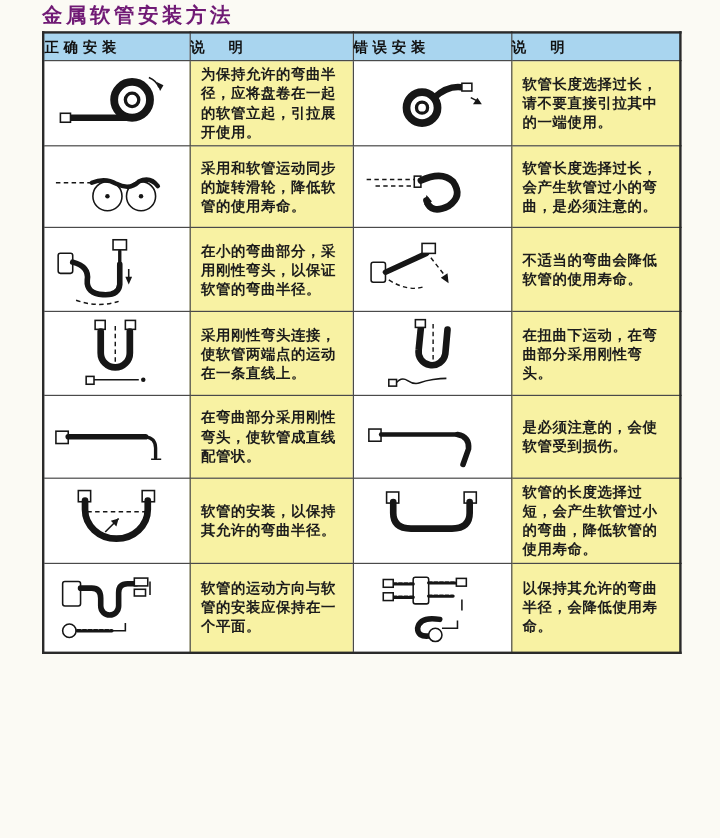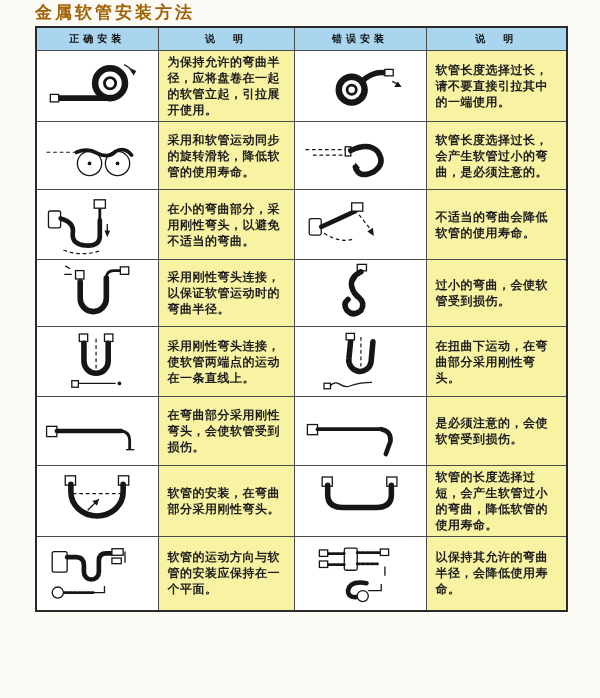--- a/index.html
+++ b/index.html
@@ -4,32 +4,32 @@
 <style>
   html,body{margin:0;padding:0;}
   body{
     width:600px;height:698px;position:relative;
     background:#fbfaf4;
     font-family:"DejaVu Sans","Liberation Sans",sans-serif;
   }
   .page-title{
     position:absolute;left:35px;top:1px;
     font-family:"DejaVu Serif","Liberation Serif",serif;
-    font-size:17px;font-weight:bold;letter-spacing:3px;color:#a16207;
+    font-size:17px;font-weight:bold;letter-spacing:3px;color:#701a75;
   }
   table.install-table{
     position:absolute;left:35px;top:26px;width:531px;
     border-collapse:collapse;table-layout:fixed;
     border:2px solid #2a2a2a;
   }
   th,td{border:1px solid #4a4a4a;padding:0;vertical-align:middle;}
   th{
     background:#a9d5ef;height:22px;
-    font-size:10px;font-weight:bold;color:#111;letter-spacing:4px;
-    text-align:center;
+    font-size:12px;font-weight:bold;color:#111;letter-spacing:4px;
+    text-align:left;
   }
   td.desc{
     background:#f8f2a3;
     font-size:12px;font-weight:bold;line-height:16px;color:#1c1c1c;
     letter-spacing:0.5px;padding:3px 7px 3px 9px;text-align:left;
   }
   td.img{background:#ffffff;text-align:center;}
   td.img svg{display:block;margin:0 auto;}
   svg .hose{stroke:#161616;fill:none;stroke-linecap:round;}
   svg .thin{stroke:#161616;fill:none;stroke-width:1.4;}
@@ -111,53 +111,33 @@
       <svg width="112" height="64" viewBox="0 0 120 66">
         <rect class="fit" x="8" y="18" width="13" height="18" rx="2"></rect>
         <path class="hose" d="M21,26 Q36,30 34,42 Q33,54 48,55 Q62,56 63,46 V28" stroke-width="5"></path>
         <path class="hose" d="M63,28 V16" stroke-width="3"></path>
         <rect class="fit" x="57" y="6" width="12" height="9"></rect>
         <path class="dash" d="M24,60 Q44,67 62,61"></path>
         <path class="thin" d="M71,32 v10"></path>
             <polygon class="dot" points="71,46 68,39 74,39"></polygon>
       </svg>
     </td>
-    <td class="desc">在小的弯曲部分，采用刚性弯头，以避免不适当的弯曲。</td>
+    <td class="desc">在小的弯曲部分，采用刚性弯头，以保证软管的弯曲半径。</td>
     <td class="img">
       <svg width="120" height="64" viewBox="0 0 130 66">
         <rect class="fit" x="10" y="26" width="13" height="18" rx="2"></rect>
         <path class="hose" d="M23,35 L60,18" stroke-width="5"></path>
         <rect class="fit" x="56" y="9" width="12" height="9"></rect>
         <path class="dash" d="M64,22 L79,41 M26,42 Q44,53 58,48"></path>
         <polygon class="dot" points="80,45 73,40 79,36"></polygon>
       </svg>
     </td>
     <td class="desc">不适当的弯曲会降低软管的使用寿命。</td>
   </tr>
 
-  <tr style="height:67px">
-    <td class="img">
-      <svg width="112" height="62" viewBox="0 0 120 64">
-        <rect class="fit" x="37" y="8" width="9" height="9"></rect>
-        <path class="thin" d="M33,12 h-8 M31,6 l-5,-3"></path>
-        <path class="hose" d="M42,20 V38 A14,14 0 0 0 70,38 V16" stroke-width="6"></path>
-        <path class="hose" d="M70,16 Q70,8 78,8 H87" stroke-width="3"></path>
-        <rect class="fit" x="85" y="4" width="9" height="8"></rect>
-      </svg>
-    </td>
-    <td class="desc">采用刚性弯头连接，以保证软管运动时的弯曲半径。</td>
-    <td class="img">
-      <svg width="120" height="62" viewBox="0 0 130 64">
-        <rect class="fit" x="62" y="1" width="10" height="7"></rect>
-        <path class="hose" d="M66,9 Q54,15 56,25 Q58,33 64,37 Q71,43 66,51 Q58,58 51,51 Q46,44 52,39" stroke-width="6"></path>
-        <path class="dash" d="M61,16 Q53,25 59,33"></path>
-      </svg>
-    </td>
-    <td class="desc">过小的弯曲，会使软管受到损伤。</td>
-  </tr>
 
   <tr style="height:70px">
     <td class="img">
       <svg width="112" height="64" viewBox="0 0 120 66">
         <rect class="fit" x="41" y="3" width="9" height="8"></rect>
         <rect class="fit" x="68" y="3" width="9" height="8"></rect>
         <path class="dash" d="M59,8 V46"></path>
         <path class="hose" d="M46,13 V32 A13,13 0 0 0 72,32 V13" stroke-width="6"></path>
         <rect class="fit" x="33" y="53" width="7" height="7"></rect>
         <path class="thin" d="M40,56 H80"></path>
@@ -179,21 +159,21 @@
 
   <tr style="height:69px">
     <td class="img">
       <svg width="112" height="62" viewBox="0 0 120 64">
         <rect class="fit" x="6" y="27" width="11" height="11"></rect>
         <path class="hose" d="M17,32 H86" stroke-width="5"></path>
         <path class="hose" d="M86,32 Q95,33 95,42 V51" stroke-width="3"></path>
         <path class="thin" d="M91,52 h9"></path>
       </svg>
     </td>
-    <td class="desc">在弯曲部分采用刚性弯头，会使软管受到损伤。</td>
+    <td class="desc">在弯曲部分采用刚性弯头，使软管成直线配管状。</td>
     <td class="img">
       <svg width="120" height="62" viewBox="0 0 130 64">
         <rect class="fit" x="8" y="25" width="11" height="11"></rect>
         <path class="hose" d="M19,30 H88" stroke-width="4"></path>
         <path class="hose" d="M88,30 Q99,32 98,43 L93,57" stroke-width="5"></path>
       </svg>
     </td>
     <td class="desc">是必须注意的，会使软管受到损伤。</td>
   </tr>
 
@@ -201,21 +181,21 @@
     <td class="img">
       <svg width="112" height="62" viewBox="0 0 120 64">
         <rect class="fit" x="26" y="5" width="11" height="10"></rect>
         <rect class="fit" x="83" y="5" width="11" height="10"></rect>
         <path class="dash" d="M34,24 H86"></path>
         <path class="hose" d="M32,14 V22 A28,26 0 0 0 88,22 V14" stroke-width="6"></path>
         <path class="thin" d="M50,42 L62,30"></path>
         <polygon class="dot" points="62,30 55,32 60,37"></polygon>
       </svg>
     </td>
-    <td class="desc">软管的安装，在弯曲部分采用刚性弯头。</td>
+    <td class="desc">软管的安装，以保持其允许的弯曲半径。</td>
     <td class="img">
       <svg width="120" height="62" viewBox="0 0 130 64">
         <rect class="fit" x="24" y="6" width="11" height="10"></rect>
         <rect class="fit" x="94" y="6" width="11" height="10"></rect>
         <path class="hose" d="M30,15 V25 Q30,39 46,39 H83 Q99,39 99,25 V15" stroke-width="6"></path>
       </svg>
     </td>
     <td class="desc">软管的长度选择过短，会产生软管过小的弯曲，降低软管的使用寿命。</td>
   </tr>
 

